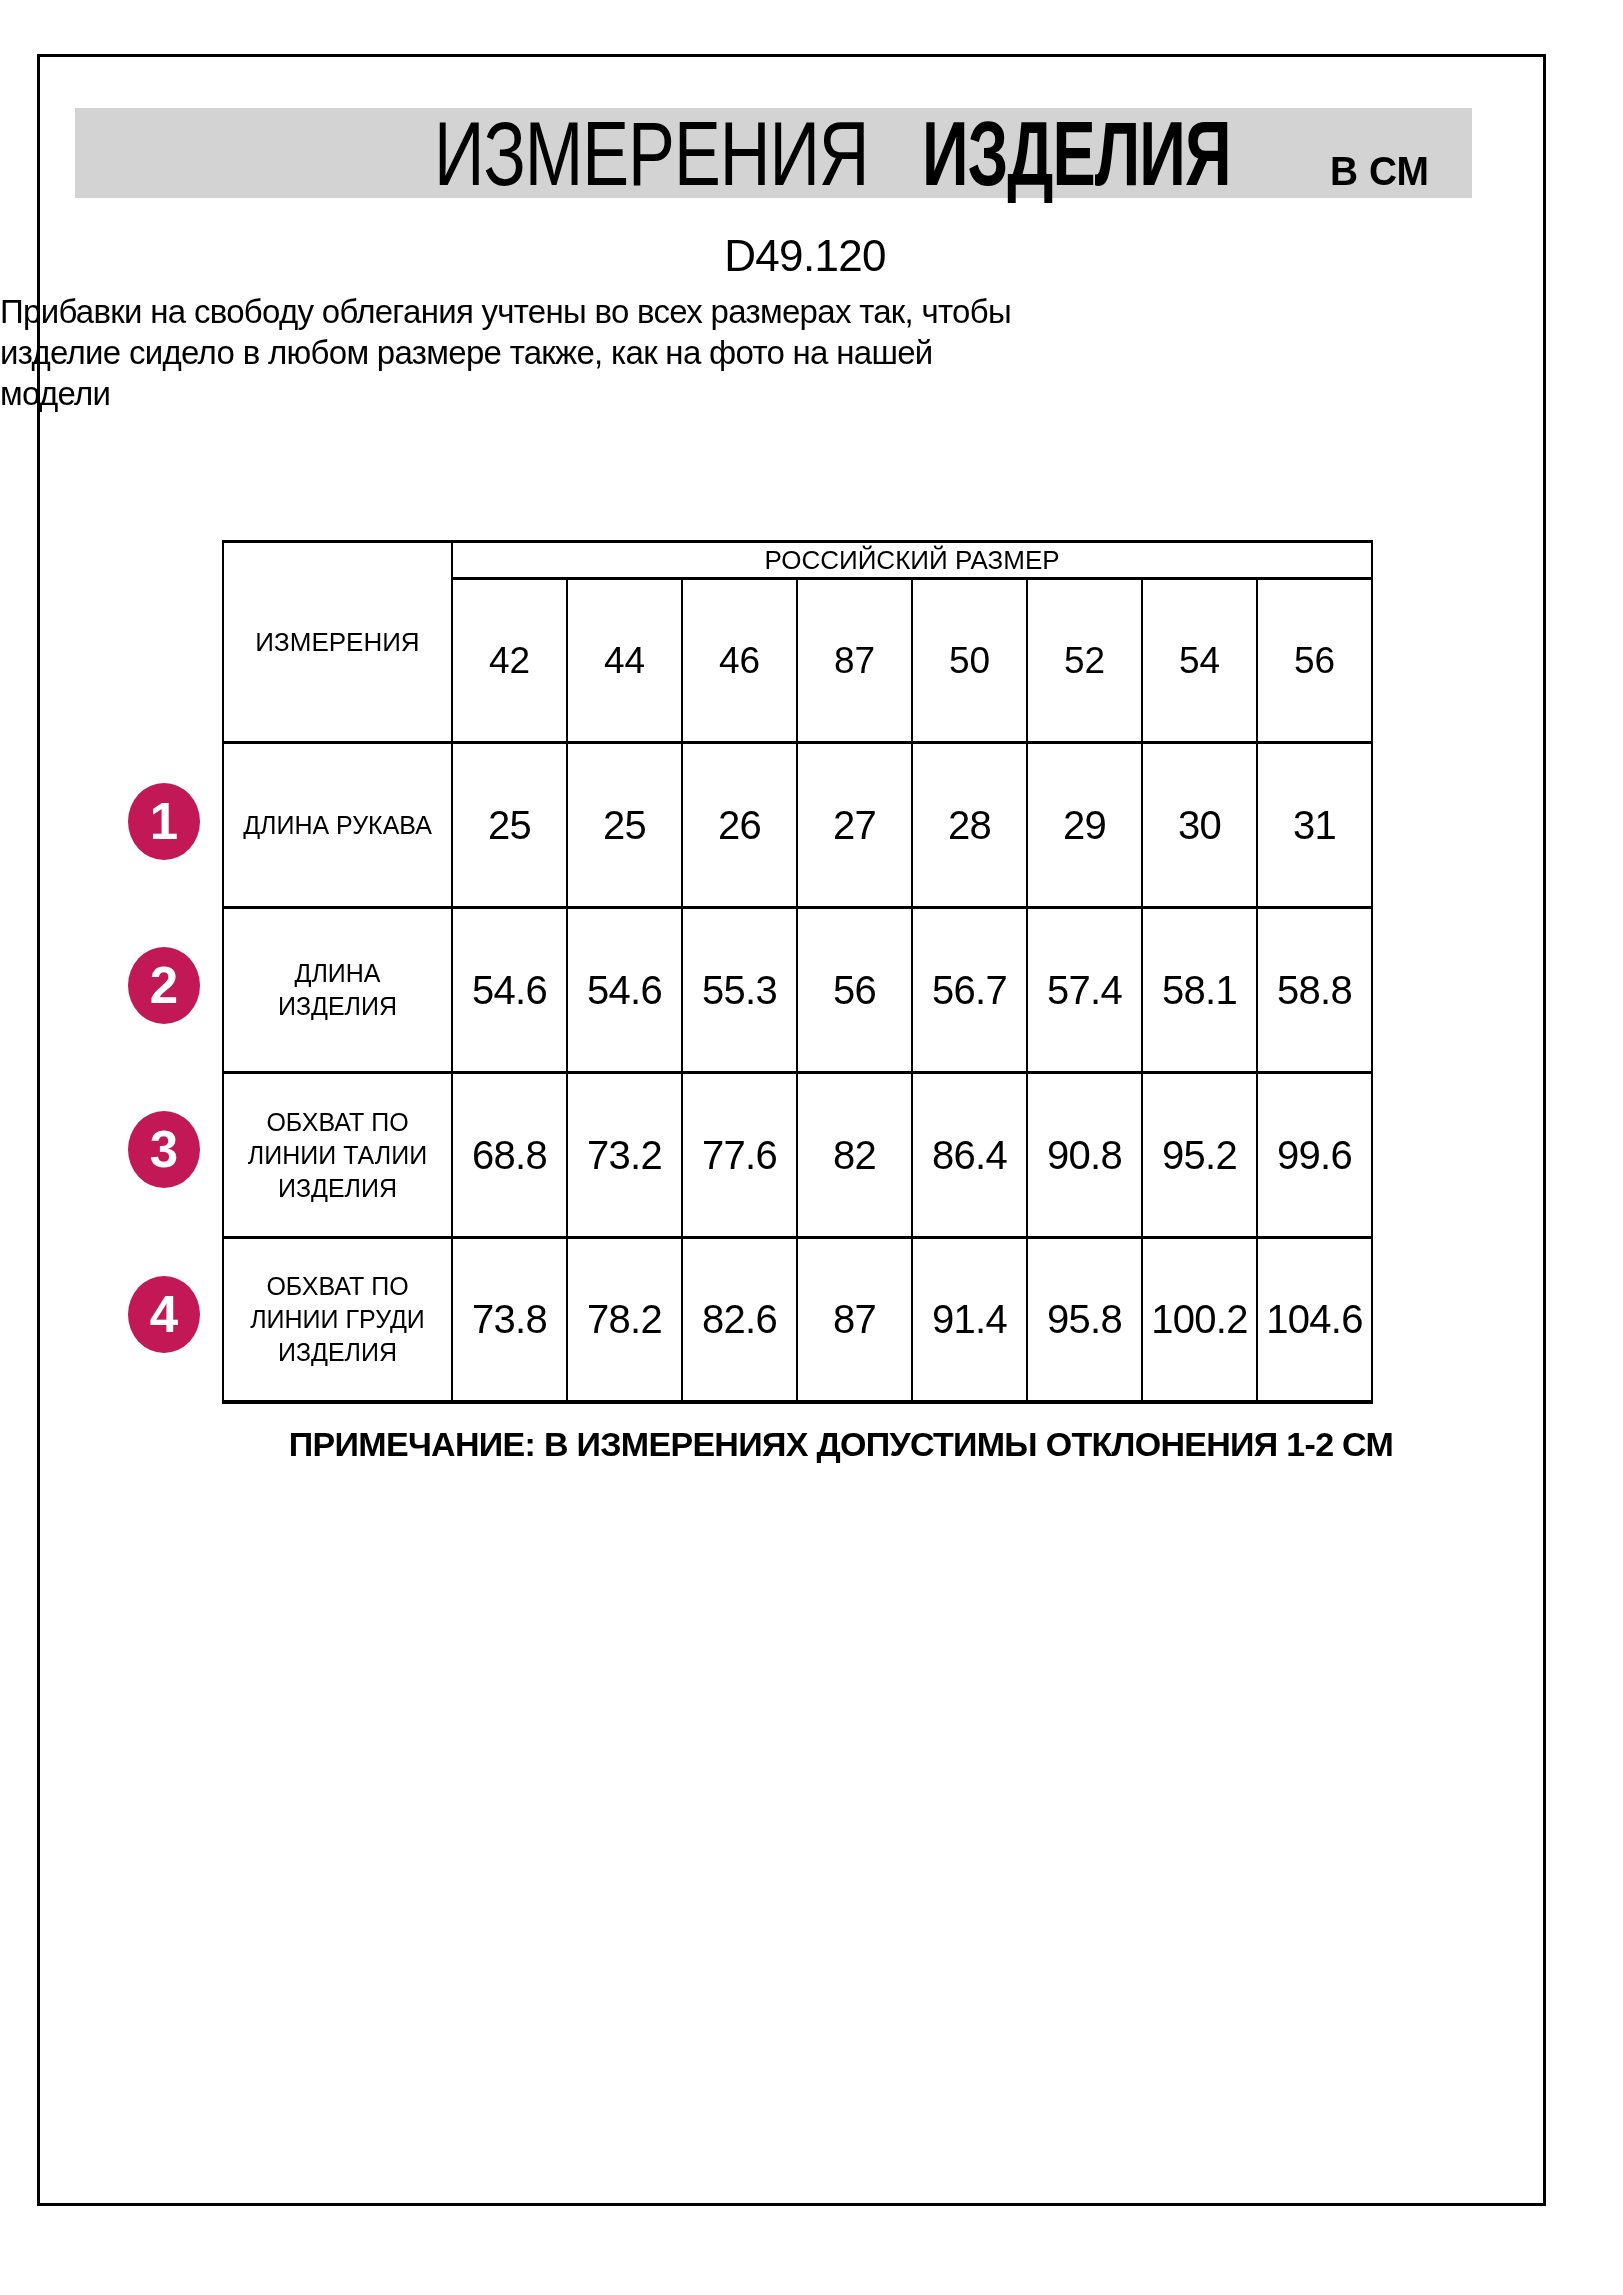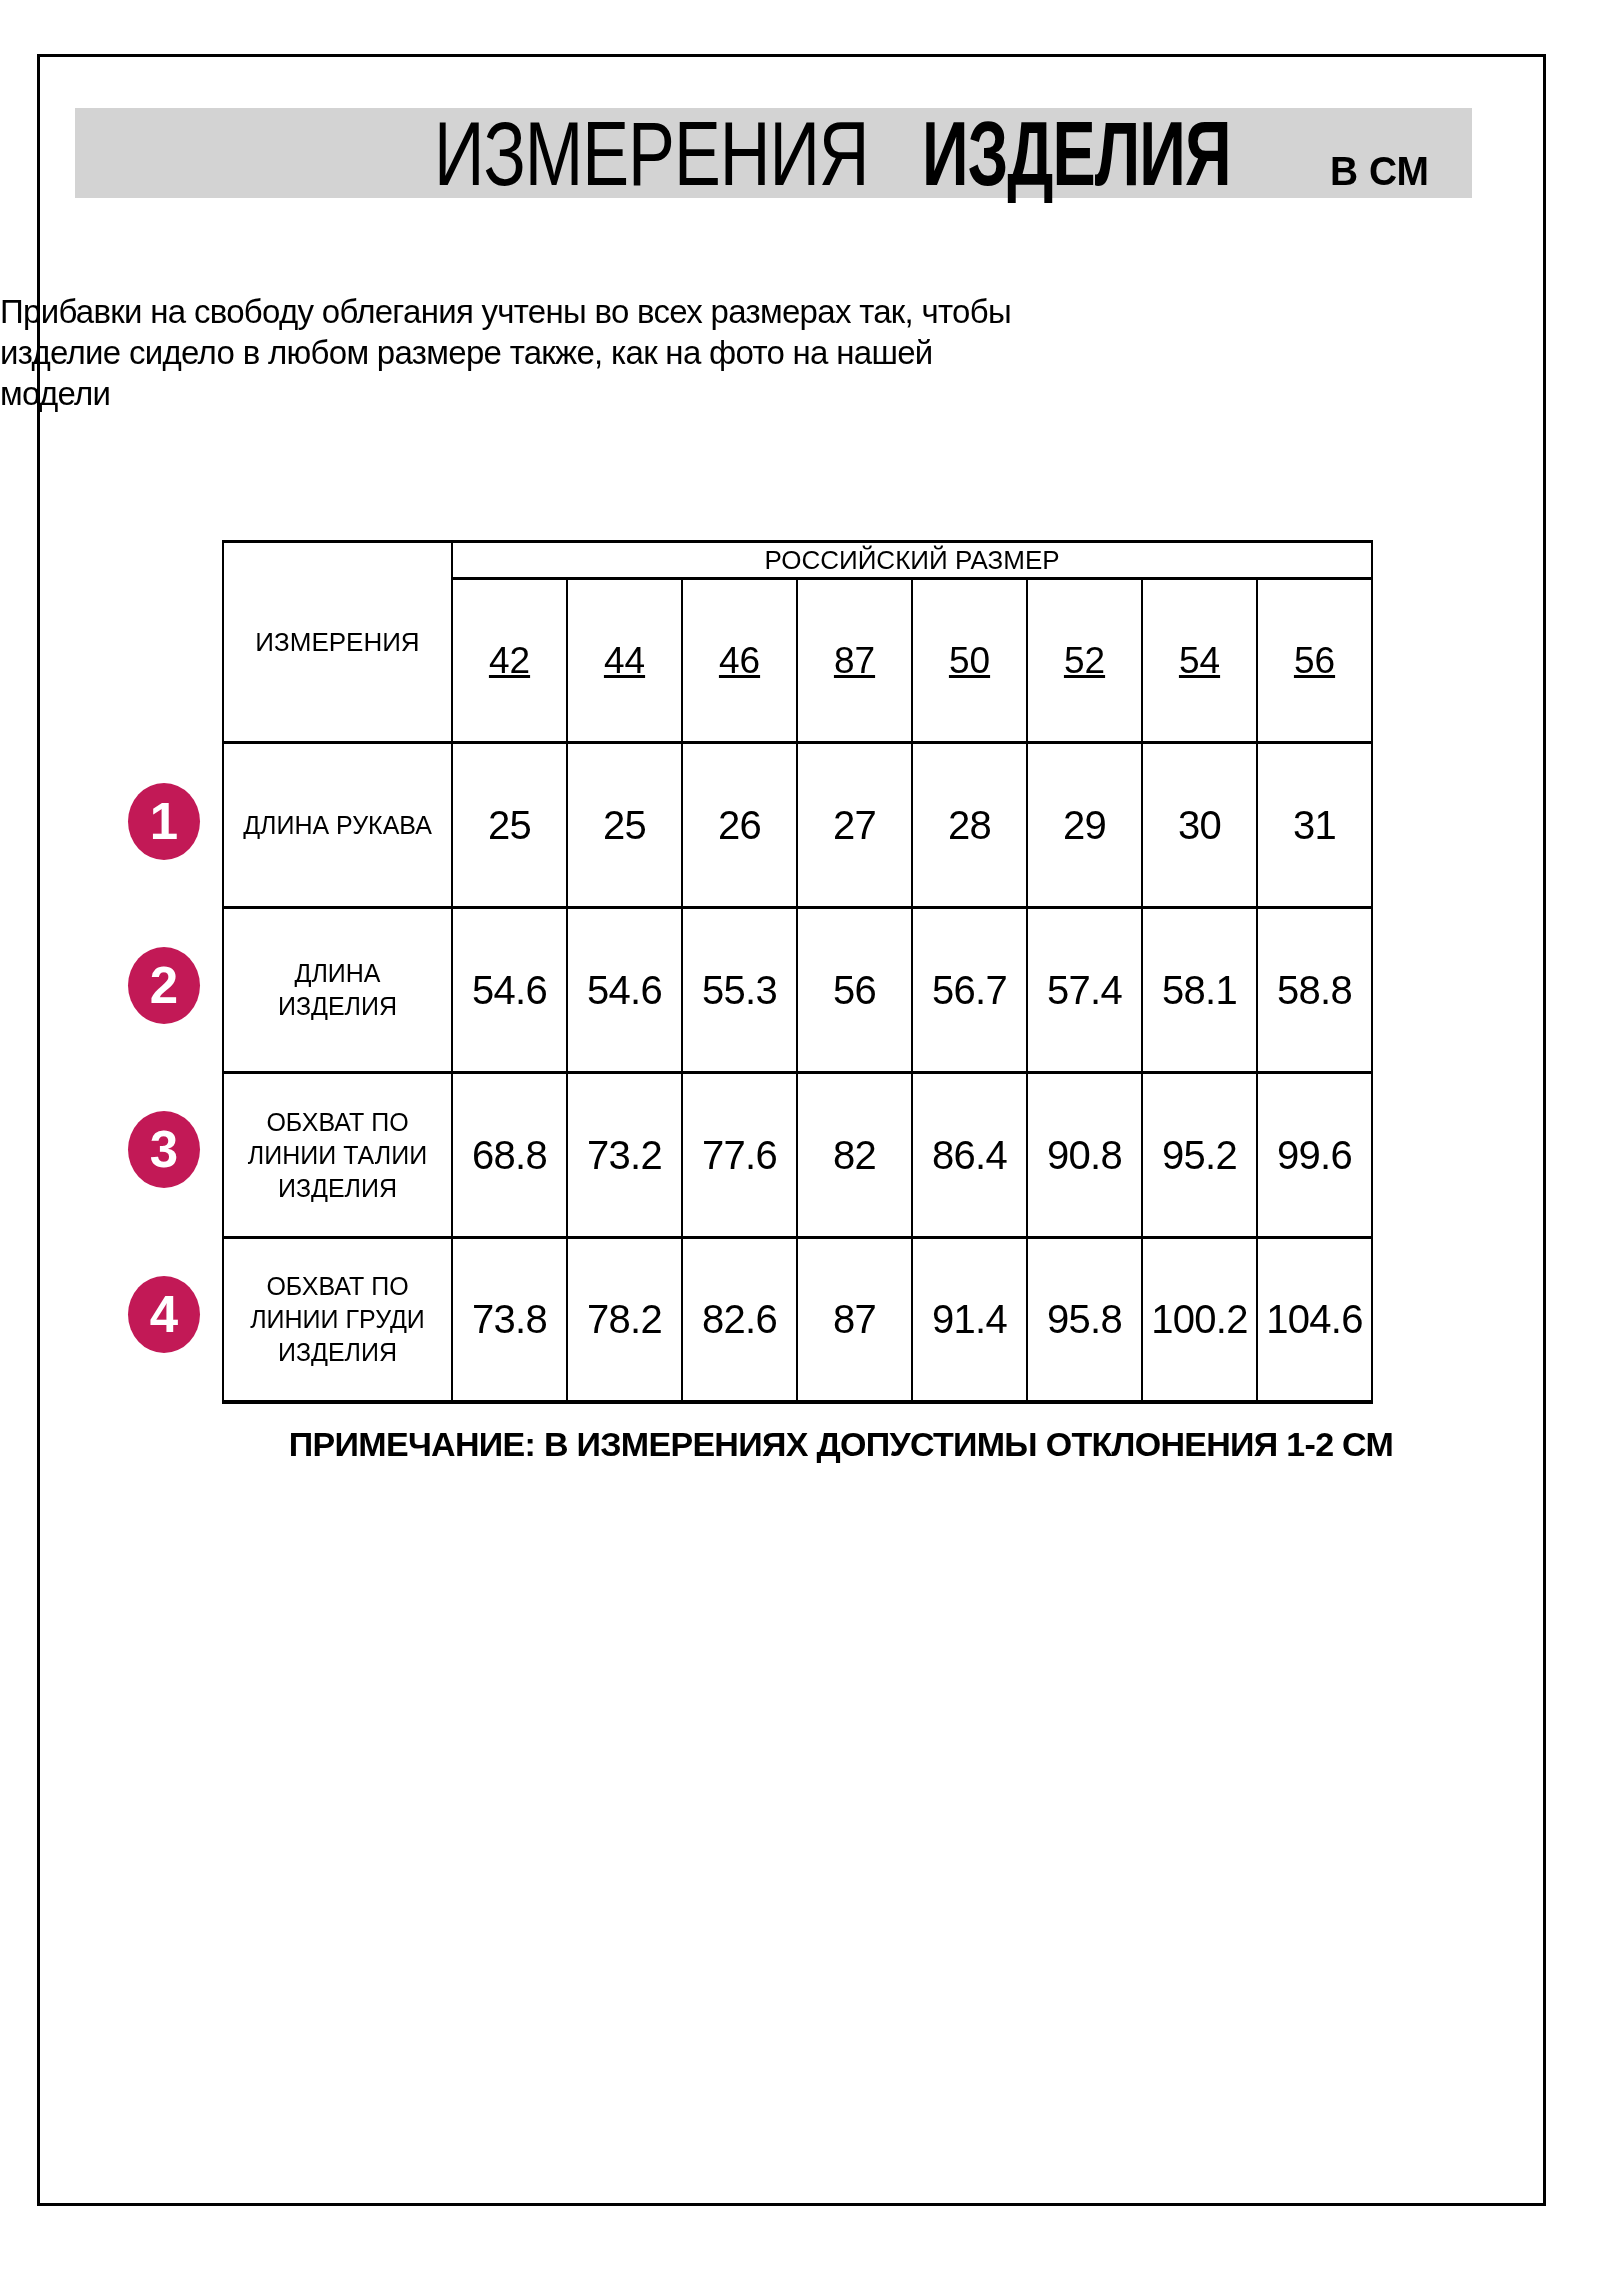--- a/index.html
+++ b/index.html
@@ -98,21 +98,21 @@
     border: 2px solid #000000;
     border-top-width: 3.9px;
     border-bottom-width: 3.9px;
     text-align: center;
     vertical-align: middle;
     padding: 0;
     font-weight: 400;
     overflow: hidden;
   }
   tr.group-row    { height: 37px;  }
-  tr.size-row     { height: 164px; text-decoration: underline; }
+  tr.size-row     { height: 164px; }
   tr.data-row-1   { height: 165px; }
   tr.data-row-2   { height: 165px; }
   tr.data-row-3   { height: 165px; }
   tr.data-row-4   { height: 164px; }
   th.corner-cell  { font-size: 26px; letter-spacing: 0; }
   th.group-cell   { font-size: 26px; margin-left: 29px; }
   th.size-cell    { font-size: 37px; font-weight: 700; }
   td.label-cell   { font-size: 25px; line-height: 33px; white-space: pre; }
   td.value-cell   { font-size: 40px; letter-spacing: -0.7px; }
   
@@ -152,20 +152,21 @@
 <div id="page">
 
   <div class="page-border"></div>
 
   <div class="title-bar">
     <span class="bar-word1">ИЗМЕРЕНИЯ</span>
     <span class="bar-word2">ИЗДЕЛИЯ</span>
     <span class="bar-unit">В СМ</span>
   </div>
 
+  <div class="model-code">D49.120</div>
 
   <div class="fit-note">Прибавки на свободу облегания учтены во всех размерах так, чтобы
 изделие сидело в любом размере также, как на фото на нашей
 модели</div>
 
   <table class="size-table">
     <colgroup>
       <col class="c-label">
       <col class="c-size">
         <col class="c-size">

